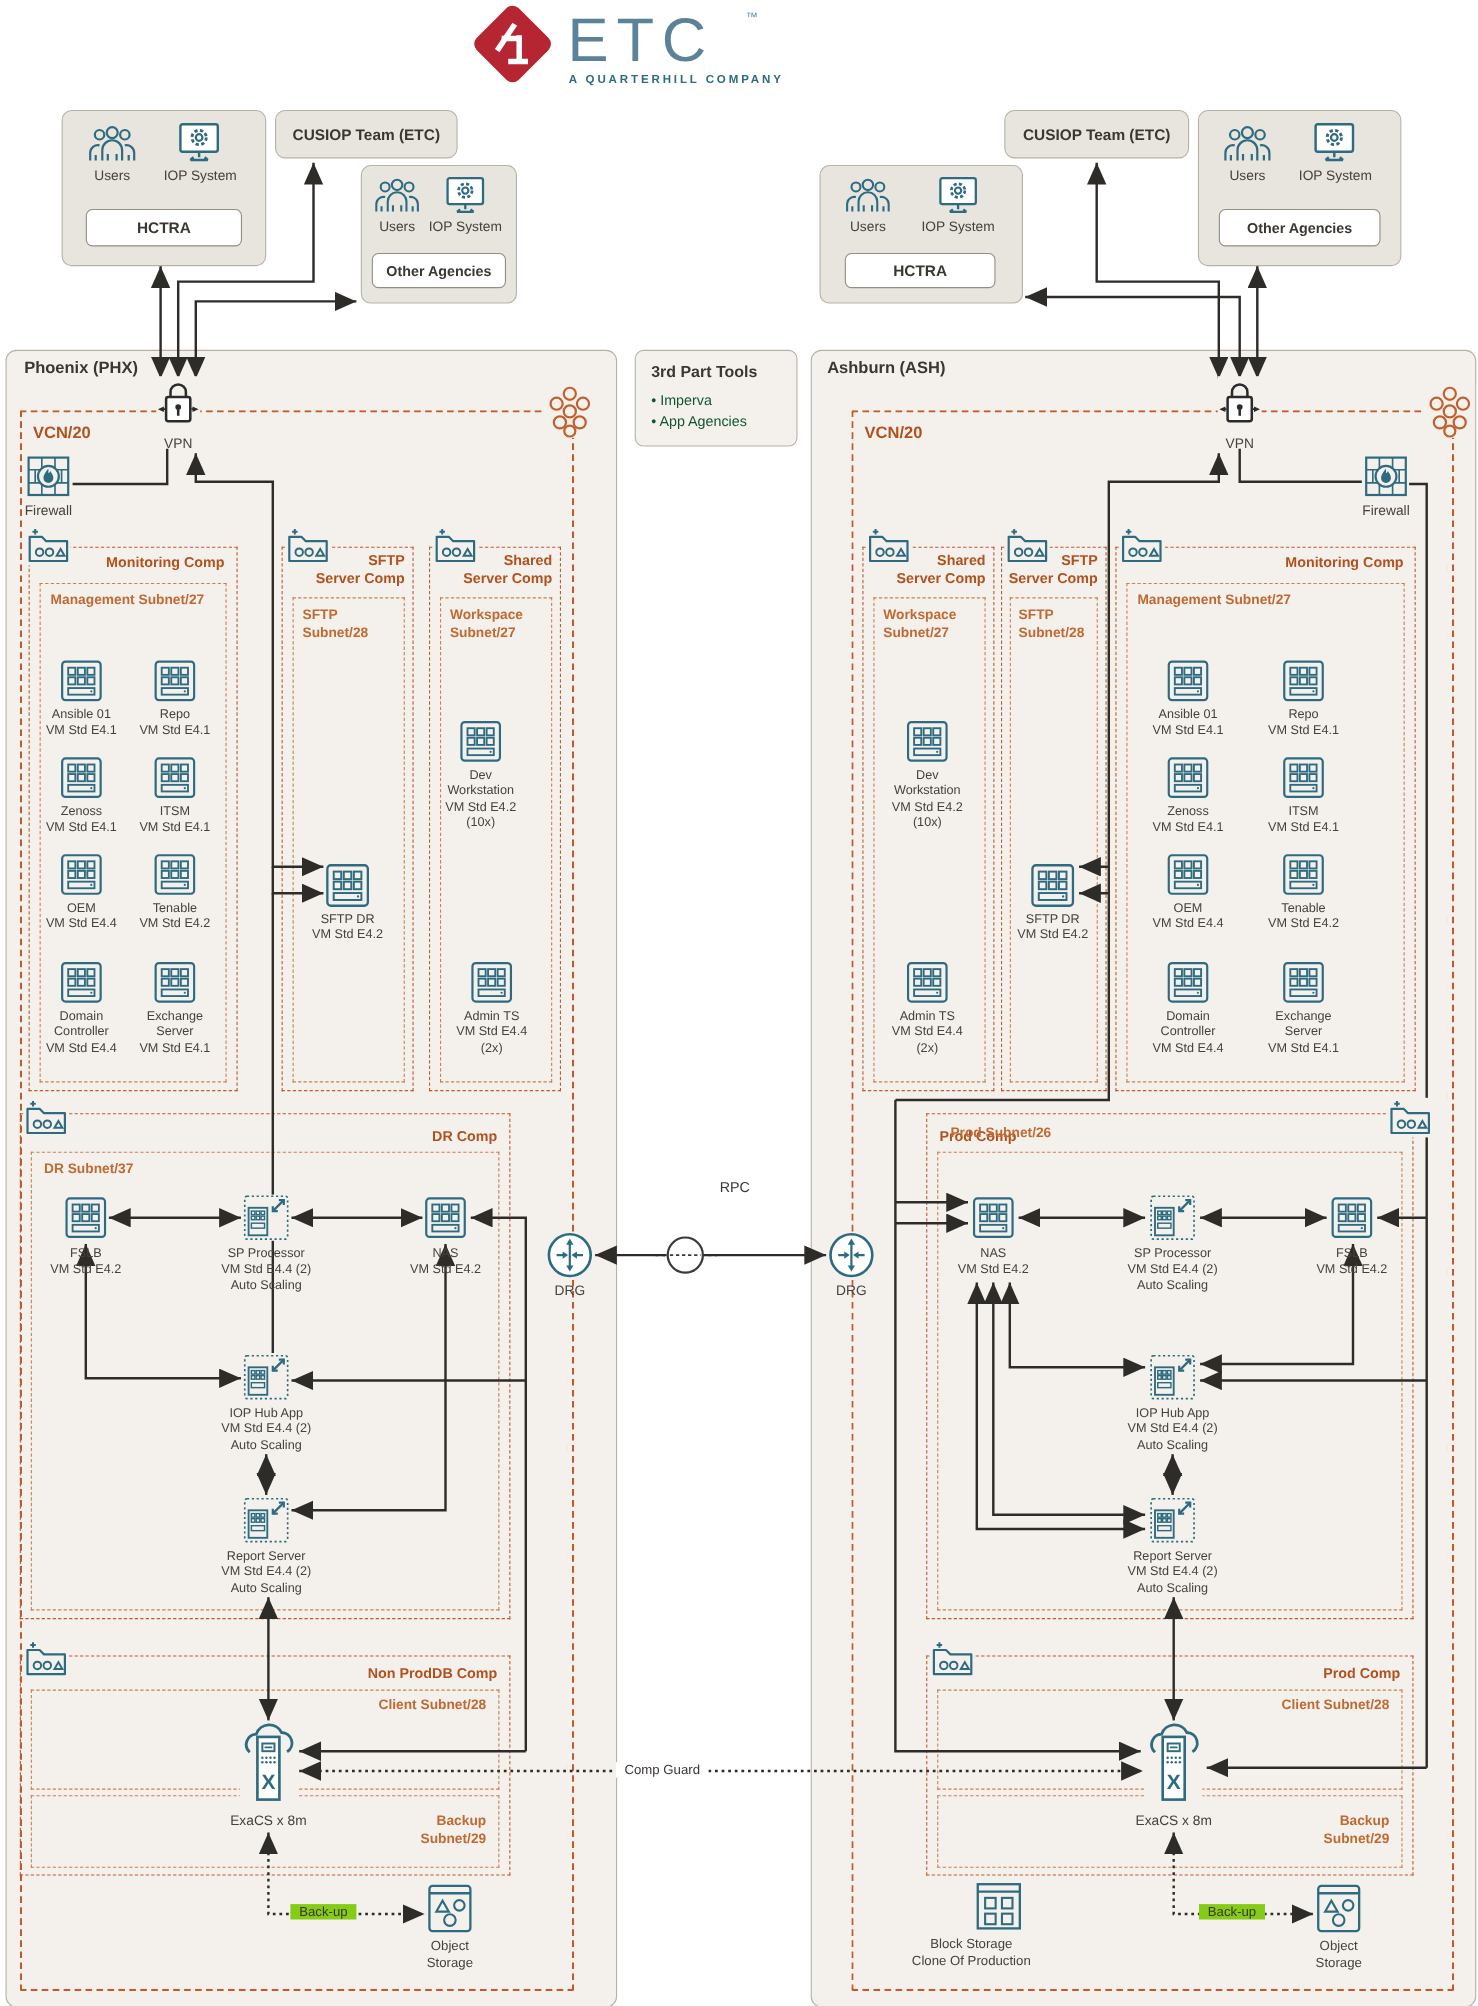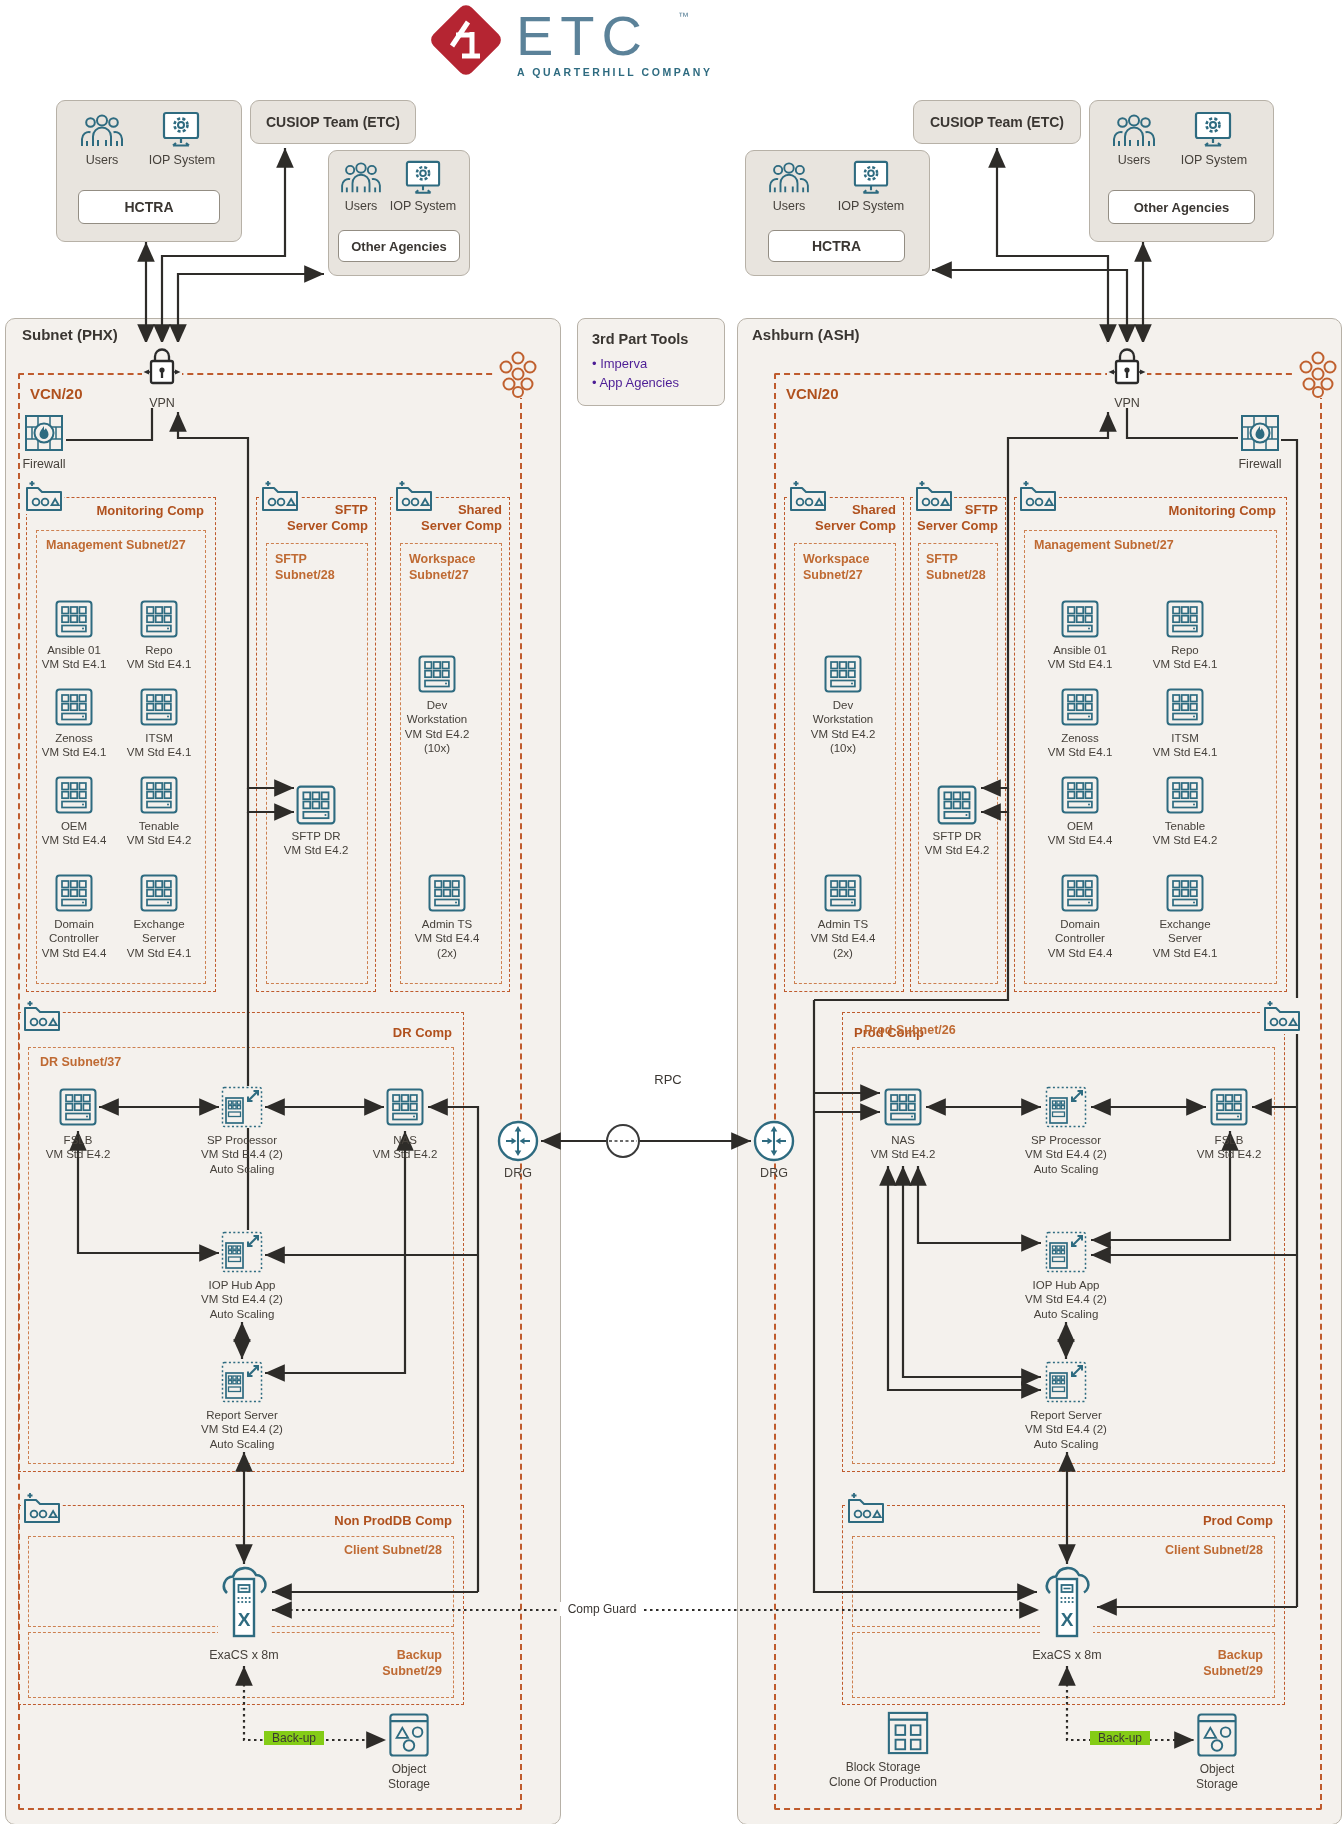--- a/index.html
+++ b/index.html
@@ -23,21 +23,21 @@
   .icon{display:block;z-index:35;}
   .icon svg{display:block;width:100%;height:100%;}
   .mask{background:#f4f1ed;}
   .linelabel{font-size:12px;color:#3a3632;z-index:45;text-align:center;}
   .chip{background:#fff;padding:0 4px;}
   .chipr{background:#84cc16;padding:0 4px;}
   #connectors{position:absolute;left:0;top:0;z-index:30;pointer-events:none;}
   .toolsbox{background:#f4f1ed;border:1px solid #b7b1a7;border-radius:8px;z-index:2;}
   .toolstitle{font-weight:bold;font-size:14.5px;color:#3a3632;}
   .toolsbox ul{margin:8px 0 0 0;padding:0;list-style:none;}
-  .toolsbox li{font-size:13px;color:#4c1d95;line-height:1.45;}
+  .toolsbox li{font-size:13px;color:#14532d;line-height:1.45;}
   .toolsbox li::before{content:"• ";}
   .logo-etc{font-size:56px;letter-spacing:7px;color:#5b8299;font-weight:400;line-height:1;z-index:6;}
   .logo-sub{font-size:10.5px;letter-spacing:2.6px;color:#2e6b80;font-weight:bold;z-index:6;}
   .logo-tm{font-size:11px;color:#5b8299;z-index:6;}
 </style>
 </head>
 <body>
 
 <div id="canvas">
 
@@ -167,21 +167,21 @@
   <div class="abs toolsbox" style="left:577px;top:318px;width:148px;height:88px;padding:12px 0 17px 14px;box-sizing:border-box">
     <div class="toolstitle">3rd Part Tools</div>
     <ul>
       <li>Imperva</li>
       <li>App Agencies</li>
     </ul>
   </div>
 
   <div class="abs region" style="left:5px;top:318px;width:554px;height:1505px"></div>
   <div class="abs region" style="left:737px;top:318px;width:603px;height:1505px"></div>
-  <div class="abs title" style="left:22px;top:326px">Subnet (PHX)</div>
+  <div class="abs title" style="left:22px;top:326px">Phoenix (PHX)</div>
   <div class="abs title" style="left:752px;top:326px">Ashburn (ASH)</div>
 
   <div class="abs vcn" style="left:18px;top:373px;width:500px;height:1433px"></div>
   <div class="abs vcn" style="left:774px;top:373px;width:544px;height:1433px"></div>
   <div class="abs vcnlabel" style="left:30px;top:385px">VCN/20</div>
   <div class="abs vcnlabel" style="left:786px;top:385px">VCN/20</div>
   <span class="abs icon mask" style="left:495px;top:350px;width:46px;height:48px">
       <svg viewBox="0 0 46 48">
         <g fill="#f4f1ed" stroke="#c0602e" stroke-width="2">
     <circle cx="23" cy="8" r="5.5"></circle>

